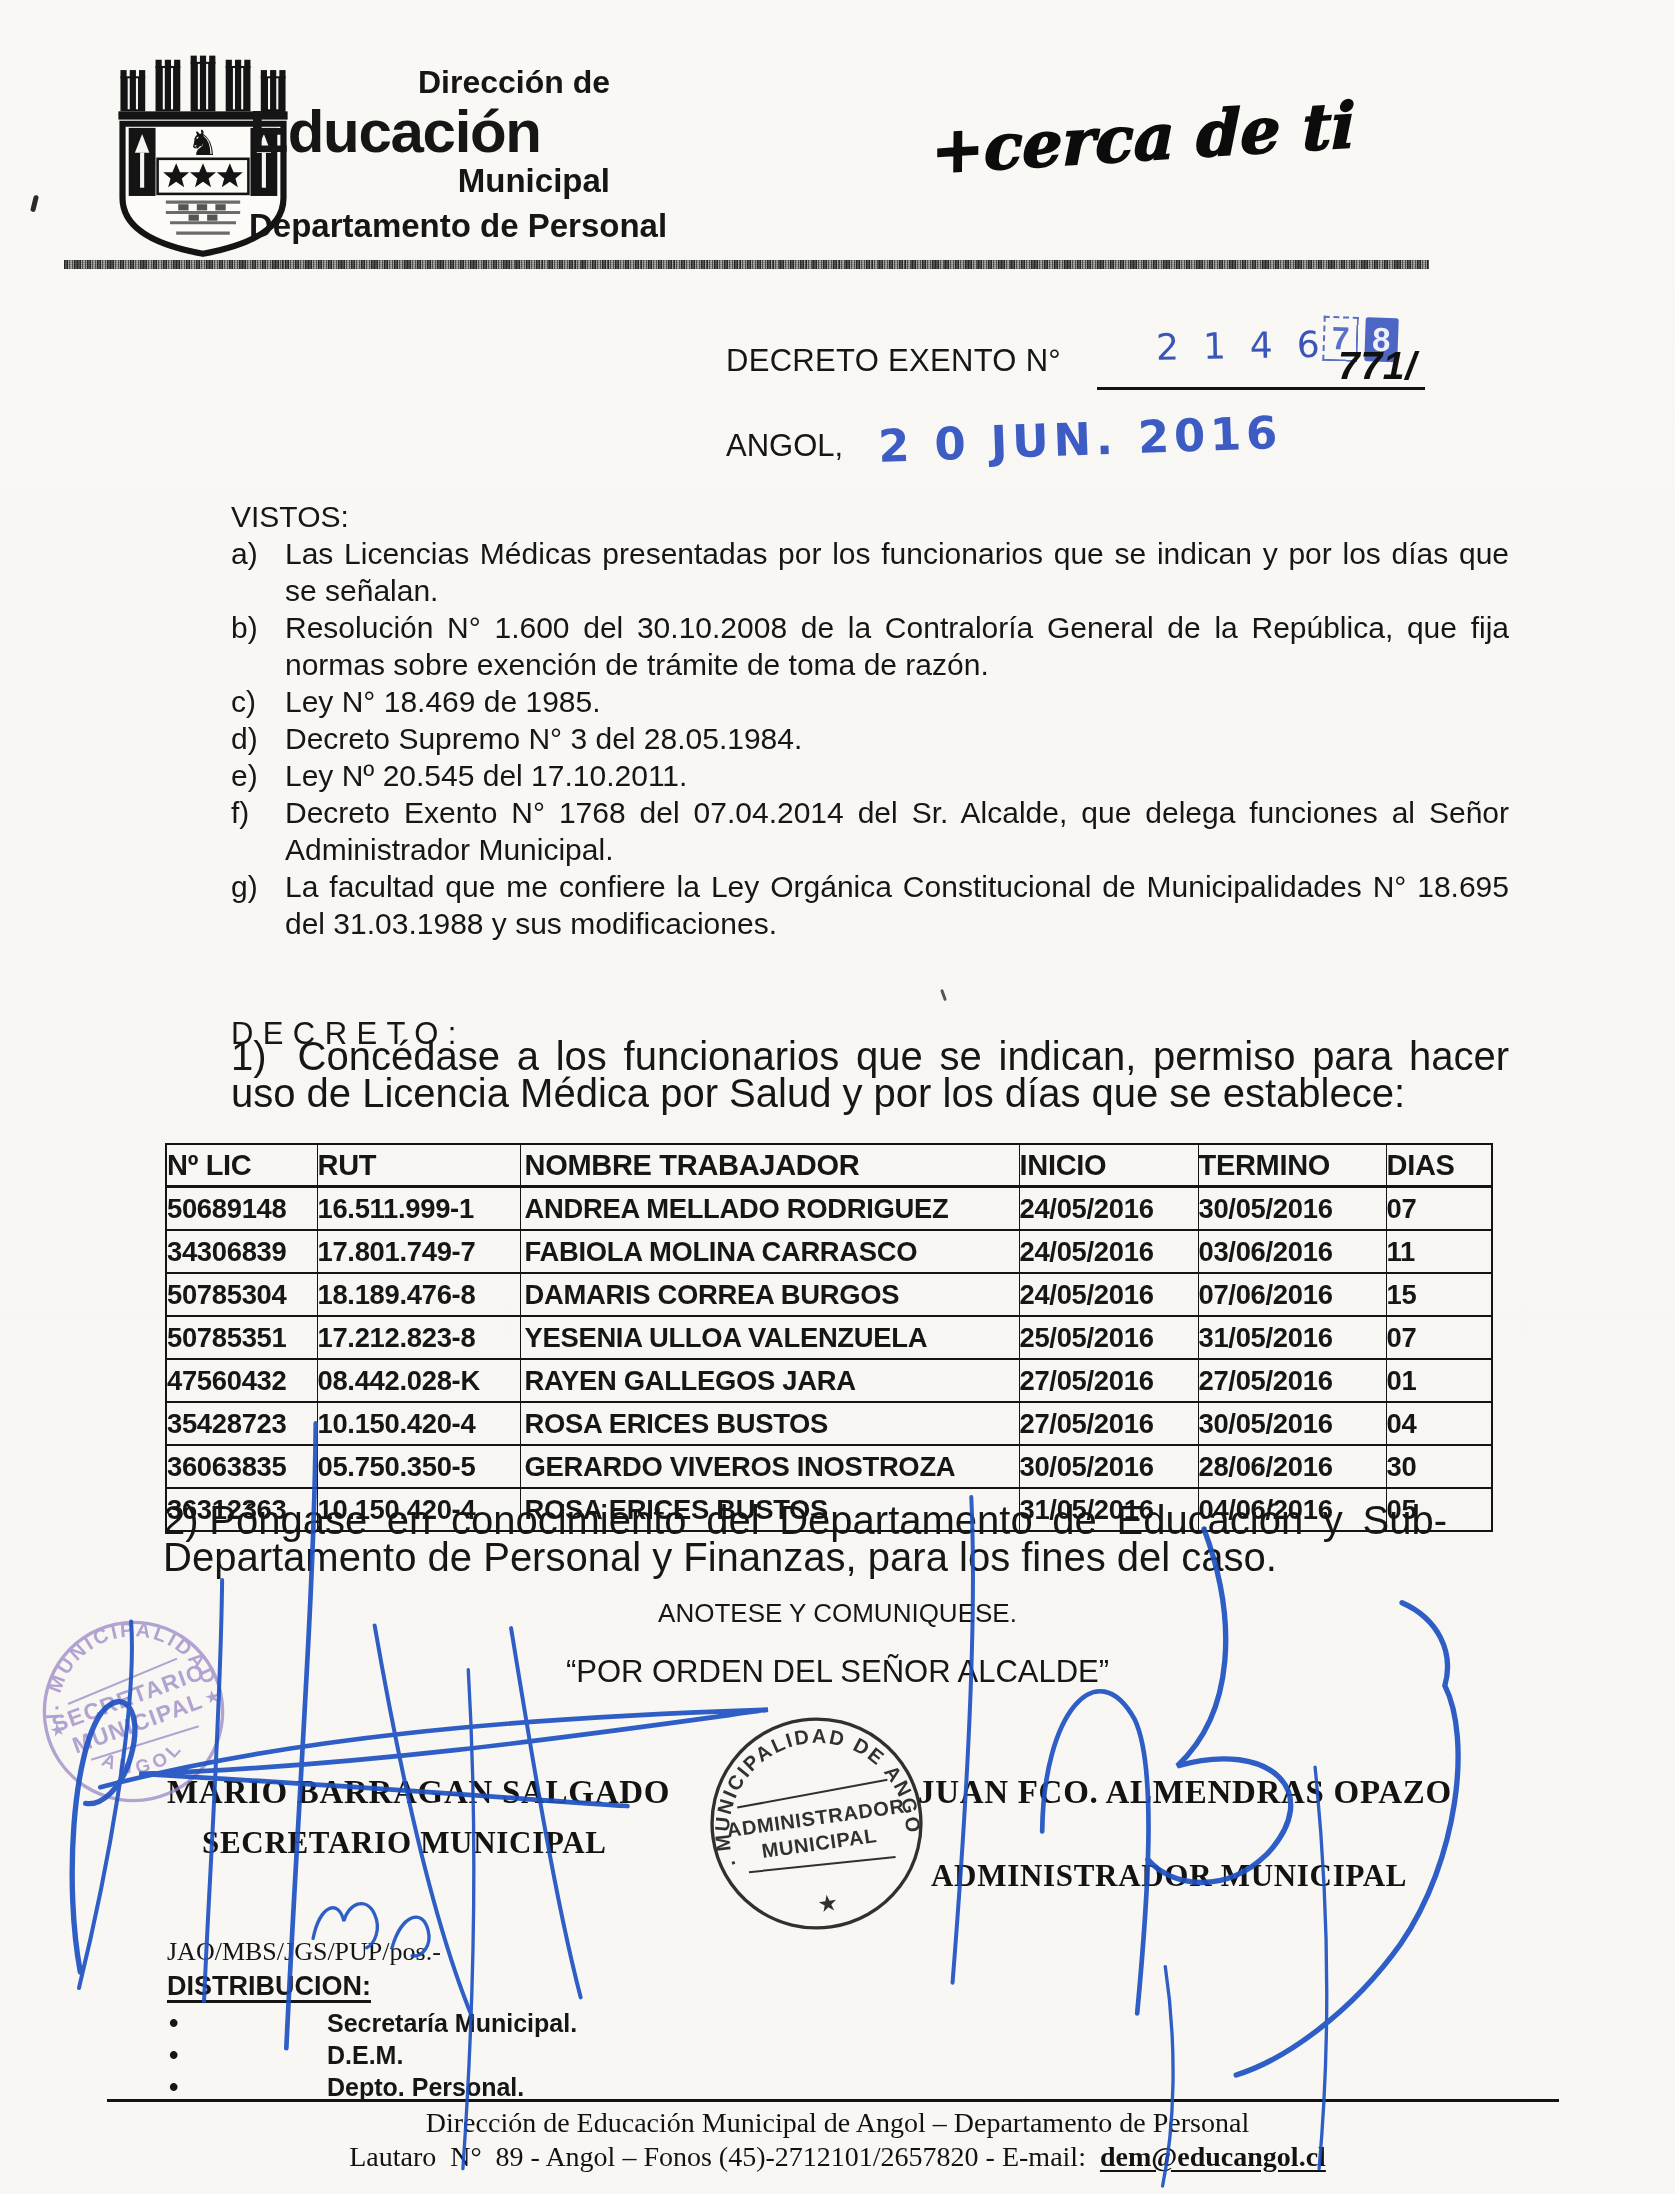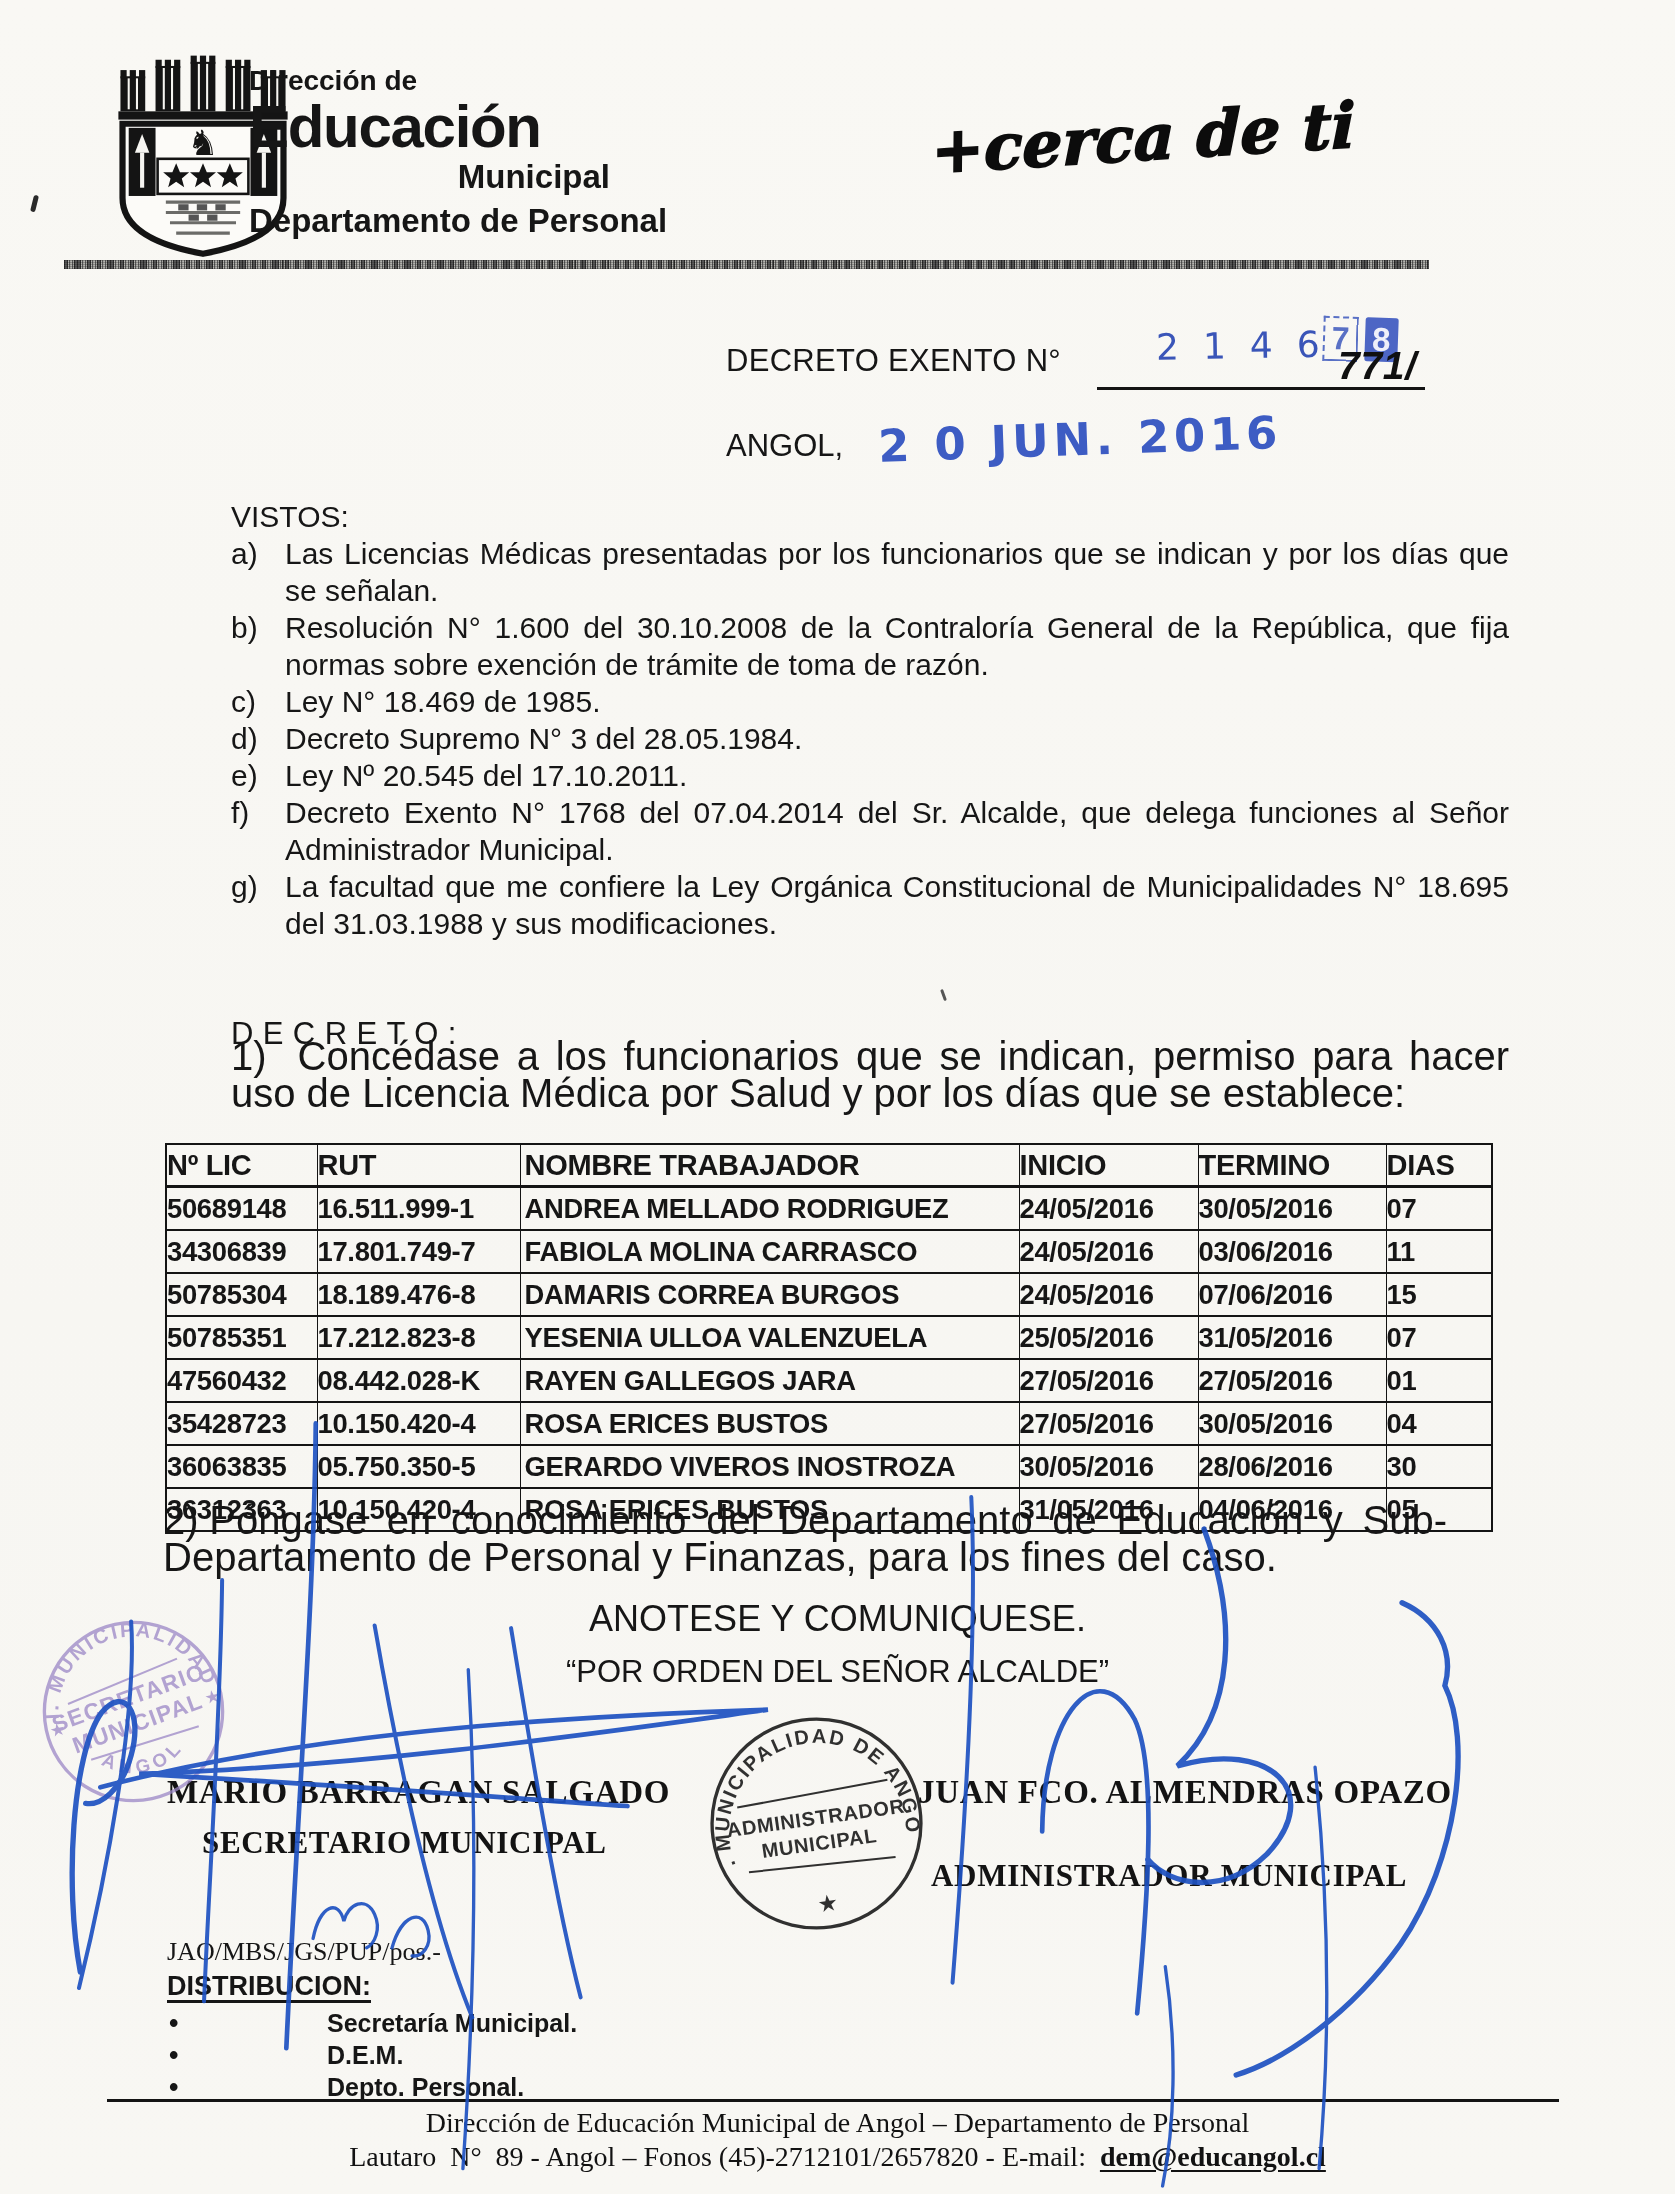--- a/index.html
+++ b/index.html
@@ -5,21 +5,21 @@
   html,body{margin:0;padding:0;background:#9a9a98;}
   .page{
     position:relative;width:1675px;height:2194px;margin:0 auto;
     background:linear-gradient(180deg,#f9f8f4 0%,#f7f6f2 60%,#f8f7f3 100%);
     font-family:"Liberation Sans","DejaVu Sans",sans-serif;
     color:#161616;overflow:hidden;
   }
   
   .crest{position:absolute;left:86px;top:35px;width:234px;height:227px;}
   .header-text{position:absolute;left:249px;top:66px;width:361px;line-height:1.04;}
-  .ht1{font-size:28px;font-weight:bold;letter-spacing:0px;}
+  .ht1{font-size:32px;font-weight:bold;letter-spacing:0px;text-align:right;}
   .ht2{font-size:60px;font-weight:bold;letter-spacing:-1.3px;margin-top:1.3px;}
   .ht3{font-size:33px;font-weight:bold;text-align:right;margin-top:1.3px;}
   .ht4{font-size:33px;font-weight:bold;white-space:nowrap;margin-top:10px;}
   .slogan{
     position:absolute;left:931px;top:100px;width:455px;
     font-family:"DejaVu Serif","Liberation Serif",serif;
     font-style:italic;font-weight:bold;font-size:63px;color:#0c0c0c;
     transform:rotate(-3.5deg) skewX(-4deg);
     -webkit-text-stroke:1.7px #0c0c0c;white-space:nowrap;
   }
@@ -74,21 +74,21 @@
     border-collapse:collapse;table-layout:fixed;border:2.7px solid #141414;
   }
   .lic-table th,.lic-table td{
     border:1.7px solid #141414;font-weight:bold;font-size:27.4px;letter-spacing:-0.3px;
     text-align:left;vertical-align:middle;padding:0;overflow:hidden;white-space:nowrap;
   }
   .lic-table th{height:40px;border-bottom-width:3.3px;font-size:29px;}
   .lic-table td{height:41px;border-bottom-width:2.7px;}
   .lic-table th.col2,.lic-table td.col2{text-align:left;padding-left:4px;}
   
-  .anotese{position:absolute;left:0;top:1598px;width:1675px;text-align:center;font-size:36px;}
+  .anotese{position:absolute;left:0;top:1598px;width:1675px;text-align:center;font-size:26px;}
   .por-orden{position:absolute;left:0;top:1654px;width:1675px;text-align:center;font-size:31px;}
   
   .sig-name{font-family:"Liberation Serif","DejaVu Serif",serif;font-weight:bold;color:#131313;position:absolute;z-index:2;}
   .name-left{left:167px;top:1774px;font-size:33px;letter-spacing:0.7px;}
   .title-left{left:202px;top:1825px;font-size:31px;letter-spacing:0.7px;}
   .name-right{left:918px;top:1774px;font-size:33px;letter-spacing:0.7px;}
   .title-right{left:931px;top:1858px;font-size:31px;letter-spacing:0.7px;}
   .stamp{position:absolute;z-index:3;}
   .stamp-secretary{left:33px;top:1611px;}
   .stamp-admin{left:696px;top:1703px;}

